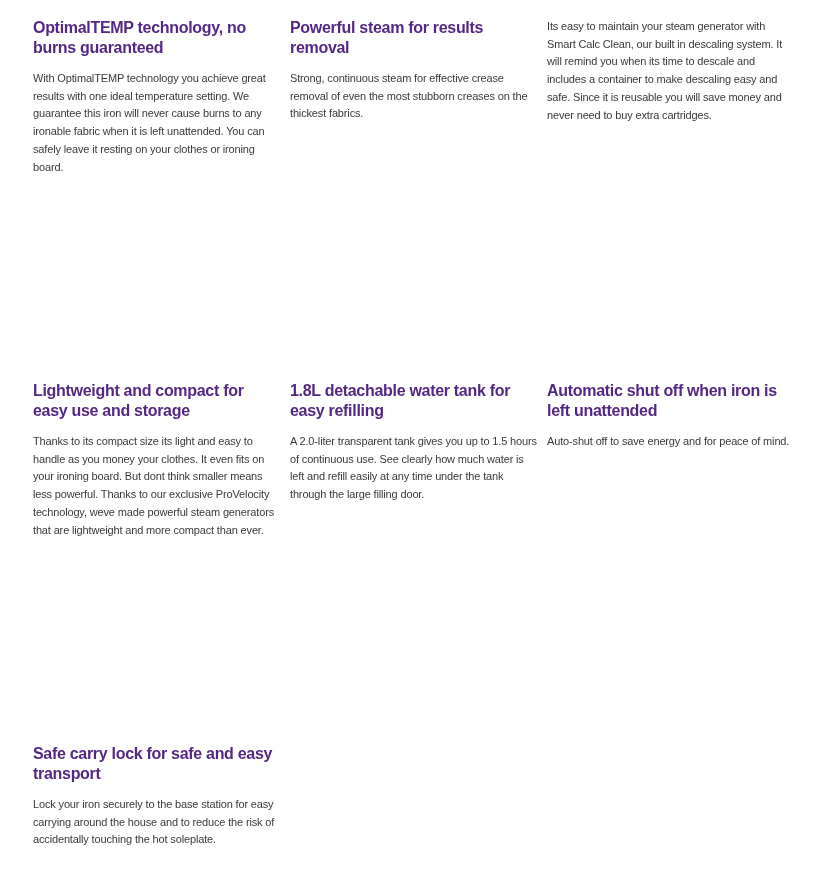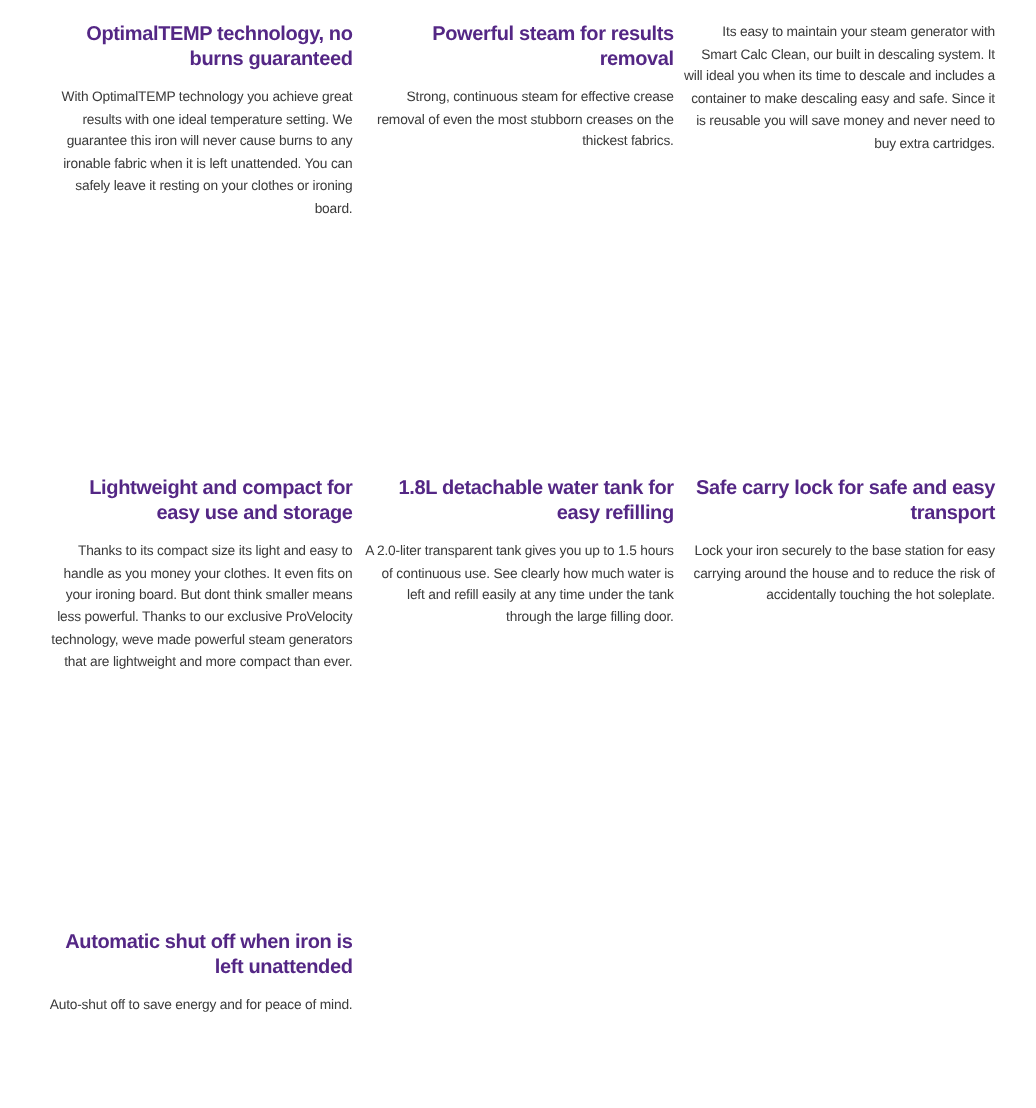--- a/index.html
+++ b/index.html
@@ -16,21 +16,20 @@
     --accent: #542785;
     --body-text: #3a3a3a;
   }
   .feature-grid {
     display: grid;
     grid-template-columns: repeat(3, 1fr);
     grid-template-rows: 363px 363px auto;
     column-gap: 8px;
     padding: 18px 33px 0 33px;
     width: 829px;
-    text-align: right;
   }
   .feature-card {
     min-width: 0;
   }
   .feature-title {
     margin: 0 0 12px 0;
     font-size: 16px;
     line-height: 20px;
     font-weight: 700;
     letter-spacing: -0.3px;
@@ -53,36 +52,36 @@
     <h3 class="feature-title">OptimalTEMP technology, no burns guaranteed</h3>
     <p class="feature-description">With OptimalTEMP technology you achieve great results with one ideal temperature setting. We guarantee this iron will never cause burns to any ironable fabric when it is left unattended. You can safely leave it resting on your clothes or ironing board.</p>
   </article>
 
   <article class="feature-card">
     <h3 class="feature-title">Powerful steam for results removal</h3>
     <p class="feature-description">Strong, continuous steam for effective crease removal of even the most stubborn creases on the thickest fabrics.</p>
   </article>
 
   <article class="feature-card">
-    <p class="feature-description">Its easy to maintain your steam generator with Smart Calc Clean, our built in descaling system. It will ideal you when its time to descale and includes a container to make descaling easy and safe. Since it is reusable you will save money and never need to buy extra cartridges.</p>
+    <p class="feature-description">Its easy to maintain your steam generator with Smart Calc Clean, our built in descaling system. It will remind you when its time to descale and includes a container to make descaling easy and safe. Since it is reusable you will save money and never need to buy extra cartridges.</p>
   </article>
 
   <article class="feature-card">
     <h3 class="feature-title">Lightweight and compact for easy use and storage</h3>
     <p class="feature-description">Thanks to its compact size its light and easy to handle as you money your clothes. It even fits on your ironing board. But dont think smaller means less powerful. Thanks to our exclusive ProVelocity technology, weve made powerful steam generators that are lightweight and more compact than ever.</p>
   </article>
 
   <article class="feature-card">
     <h3 class="feature-title">1.8L detachable water tank for easy refilling</h3>
     <p class="feature-description">A 2.0-liter transparent tank gives you up to 1.5 hours of continuous use. See clearly how much water is left and refill easily at any time under the tank through the large filling door.</p>
   </article>
 
   <article class="feature-card">
-    <h3 class="feature-title">Safe carry lock for safe and easy transport</h3>
-    <p class="feature-description">Lock your iron securely to the base station for easy carrying around the house and to reduce the risk of accidentally touching the hot soleplate.</p>
+    <h3 class="feature-title">Automatic shut off when iron is left unattended</h3>
+    <p class="feature-description">Auto-shut off to save energy and for peace of mind.</p>
   </article>
 
   <article class="feature-card">
-    <h3 class="feature-title">Automatic shut off when iron is left unattended</h3>
-    <p class="feature-description">Auto-shut off to save energy and for peace of mind.</p>
+    <h3 class="feature-title">Safe carry lock for safe and easy transport</h3>
+    <p class="feature-description">Lock your iron securely to the base station for easy carrying around the house and to reduce the risk of accidentally touching the hot soleplate.</p>
   </article>
 
 </main>
 
 </body></html>

